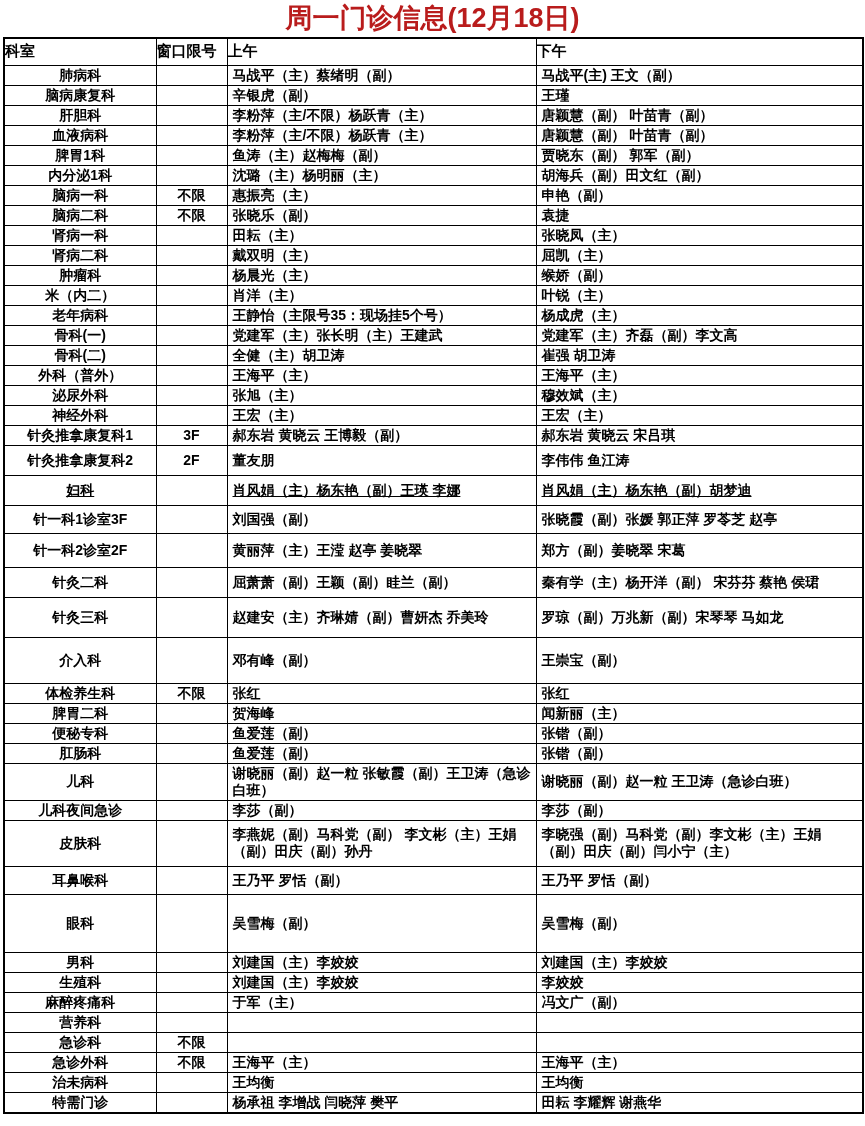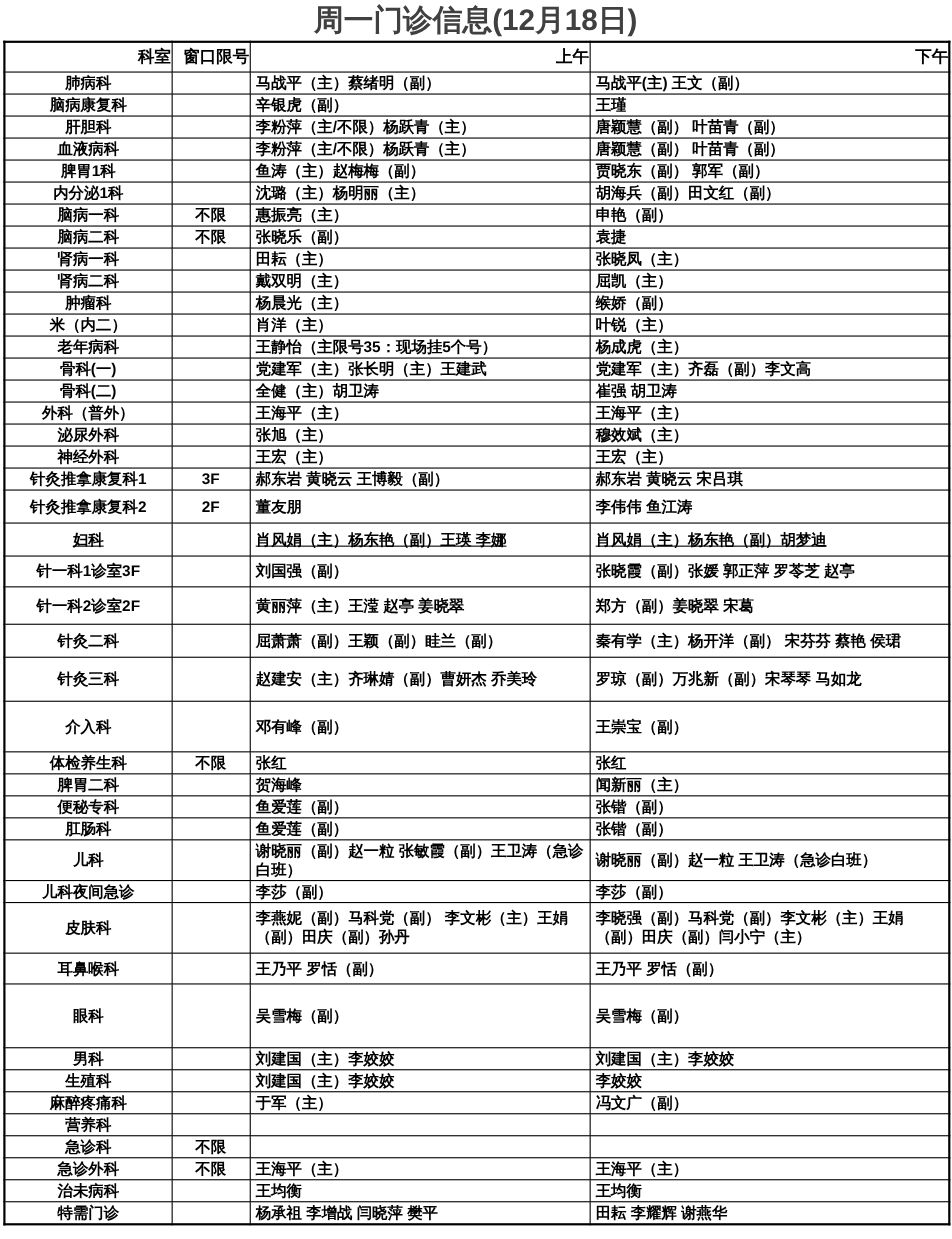--- a/index.html
+++ b/index.html
@@ -1,26 +1,26 @@
 <!DOCTYPE html>
 <html><head>
 <meta charset="utf-8">
 <style>
   * { margin:0; padding:0; box-sizing:border-box; }
   html,body { background:#ffffff; }
   body { font-family:"Liberation Sans","DejaVu Sans",sans-serif; color:#000; }
   .page { width:865px; height:1126px; background:#fff; padding:1px 3px 0 3px; overflow:hidden; }
-  .title { text-align:center; font-size:27px; font-weight:bold; color:#404040; padding:1px 0 3px 0; line-height:32px; }
+  .title { text-align:center; font-size:27px; font-weight:bold; color:#b91c1c; padding:1px 0 3px 0; line-height:32px; }
   table.sched { width:859px; border-collapse:collapse; table-layout:fixed; border:2px solid #000; }
   col.w-dept  { width:152px; }
   col.w-limit { width:71px; }
   col.w-am    { width:309px; }
   col.w-pm    { width:327px; }
   th, td { border:1.5px solid #000; font-weight:bold; color:#000; vertical-align:middle; overflow:hidden; }
-  th { font-size:15px; height:27px; text-align:right; }
+  th { font-size:15px; height:27px; text-align:left; }
   td { font-size:14px; line-height:17px; padding:1px 3px; }
   td.c-dept, td.c-limit { text-align:center; }
   td.c-am, td.c-pm { text-align:left; padding-left:5px; }
   tbody tr { height:19px; }
   tbody tr:nth-child(20) { height:30px; }
   tbody tr:nth-child(21) { height:30px;text-decoration:underline; }
   tbody tr:nth-child(22) { height:28px;margin-left:44px; }
   tbody tr:nth-child(23) { height:34px;margin-top:40px; }
   tbody tr:nth-child(24) { height:30px; }
   tbody tr:nth-child(25) { height:40px; }

